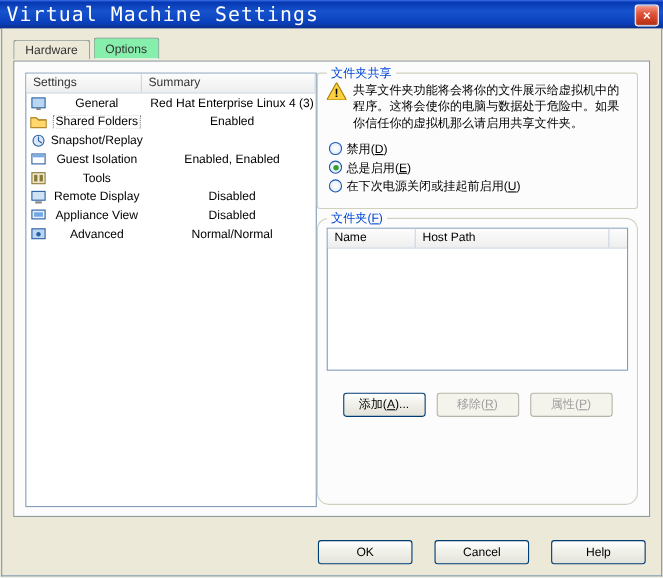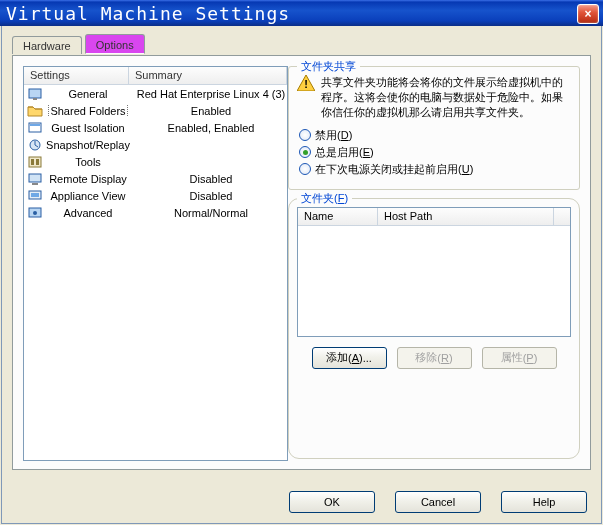--- a/index.html
+++ b/index.html
@@ -35,21 +35,21 @@
     background:#ece9d8; border:1px solid #7f98b8; border-top:none;
     padding: 8px 10px 40px 10px;
   }
   
   .tabs { position:relative; height:21px; }
   .tab {
     display:inline-block; padding: 3px 10px 2px; border:1px solid #919b9c;
     border-bottom:none; background:#ece9d8; border-top-left-radius:3px; border-top-right-radius:3px;
     position:relative; top:1px; color:#333;
   }
-  .tab.active { background:#d946ef; z-index:2; border-bottom:1px solid #fcfcfc; padding-top:4px; top:0;}
+  .tab.active { background:#86efac; z-index:2; border-bottom:1px solid #fcfcfc; padding-top:4px; top:0;}
   .tabpage {
     border:1px solid #919b9c; background:#fcfcfc; height: 415px;
     padding: 10px; position:relative;
   }
   .two-col { display:flex; height:100%; }
   
   .listview {
     width: 265px; height: 395px; background:#fff; border:1px solid #7f9db9;
     box-shadow: inset 0 0 0 1px #fff;
   }
@@ -80,21 +80,21 @@
   .u { text-decoration: underline; }
   .folders {
     flex:1; min-height:160px;border-radius:11px;
   }
   .folderview {
     background:#fff;border:1px solid #7f9db9; height:130px;
   }
   .fv-head { height:18px; background:linear-gradient(#fdfdfd,#eee); border-bottom:1px solid #cbd5e0; display:flex;}
   .fv-head div{padding:2px 6px;border-right:1px solid #cbd5e0;}
   .fv-head .n{width:80px;} .fv-head .h{flex:1;} .fv-head .e{width:16px;border-right:none;}
-  .btn-row { display:flex; justify-content:center; gap:10px; margin-top:10px;}
+  .btn-row { display:flex; justify-content:center; gap:10px; margin-top:20px;}
   .xp-btn {
     min-width:75px; height:22px; border:1px solid #003c74; border-radius:3px;
     background:linear-gradient(#fff,#f1f1ea 45%,#e4e3da); font-size:11px;
     display:inline-flex;align-items:center;justify-content:center; padding: 0 8px;
   }
   .xp-btn.disabled { color:#a0a0a0; border-color:#b5b5a8; background:#f4f3ec;}
   
   .dlg-buttons {
     position:absolute; right:14px; bottom:10px; display:flex; gap:8px;
   }
@@ -144,36 +144,36 @@
                   <path d="M1 4h5l2 2h7v7H1z" fill="#ffd76b" stroke="#b5892a"></path>
                   <path d="M1 4h5l2 2h7" fill="none" stroke="#b5892a"></path>
                 </svg>
               </span>
               <span class="c1"><span>Shared Folders</span></span>
               <span class="c2">Enabled</span>
             </div>
             <div class="lv-row">
               <span class="icon">
                 <svg width="16" height="16">
+                  <circle cx="8" cy="8" r="5" fill="#d8e6f5" stroke="#2a5fa3"></circle>
+                  <path d="M8 4v4l3 2" stroke="#2a5fa3" fill="none"></path>
+                </svg>
+              </span>
+              <span class="c1"><span>Snapshot/Replay</span></span>
+              <span class="c2"></span>
+            </div>
+            <div class="lv-row">
+              <span class="icon">
+                <svg width="16" height="16">
                   <rect x="2" y="3" width="12" height="9" fill="#fff" stroke="#2a5fa3"></rect>
                   <rect x="3" y="4" width="10" height="2" fill="#6fa8e6"></rect>
                 </svg>
               </span>
               <span class="c1"><span>Guest Isolation</span></span>
               <span class="c2">Enabled, Enabled</span>
-            </div>
-            <div class="lv-row">
-              <span class="icon">
-                <svg width="16" height="16">
-                  <circle cx="8" cy="8" r="5" fill="#d8e6f5" stroke="#2a5fa3"></circle>
-                  <path d="M8 4v4l3 2" stroke="#2a5fa3" fill="none"></path>
-                </svg>
-              </span>
-              <span class="c1"><span>Snapshot/Replay</span></span>
-              <span class="c2"></span>
             </div>
             <div class="lv-row">
               <span class="icon">
                 <svg width="16" height="16">
                   <rect x="2" y="3" width="12" height="10" fill="#efe7c9" stroke="#8a7a3a"></rect>
                   <rect x="4" y="5" width="3" height="6" fill="#8a7a3a"></rect>
                   <rect x="9" y="5" width="3" height="6" fill="#8a7a3a"></rect>
                 </svg>
               </span>
               <span class="c1"><span>Tools</span></span>

